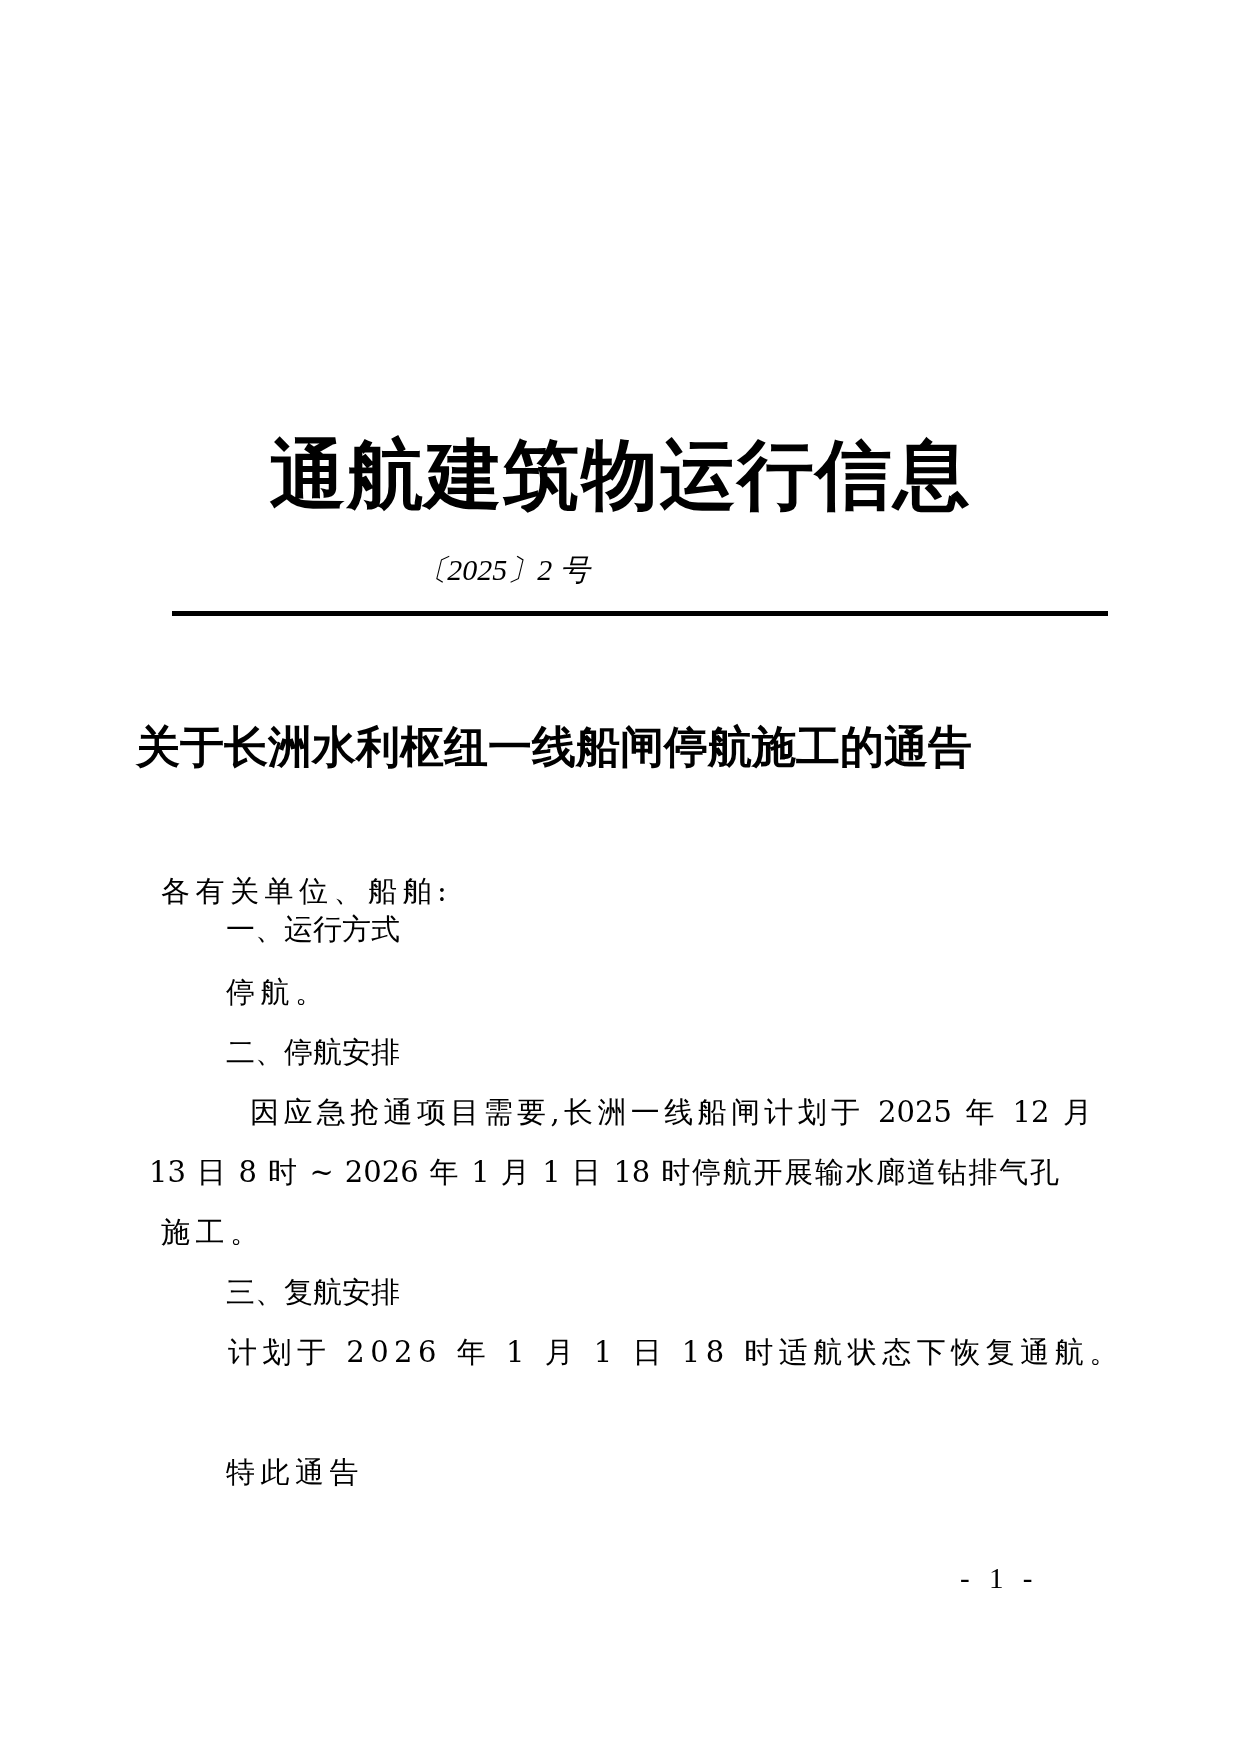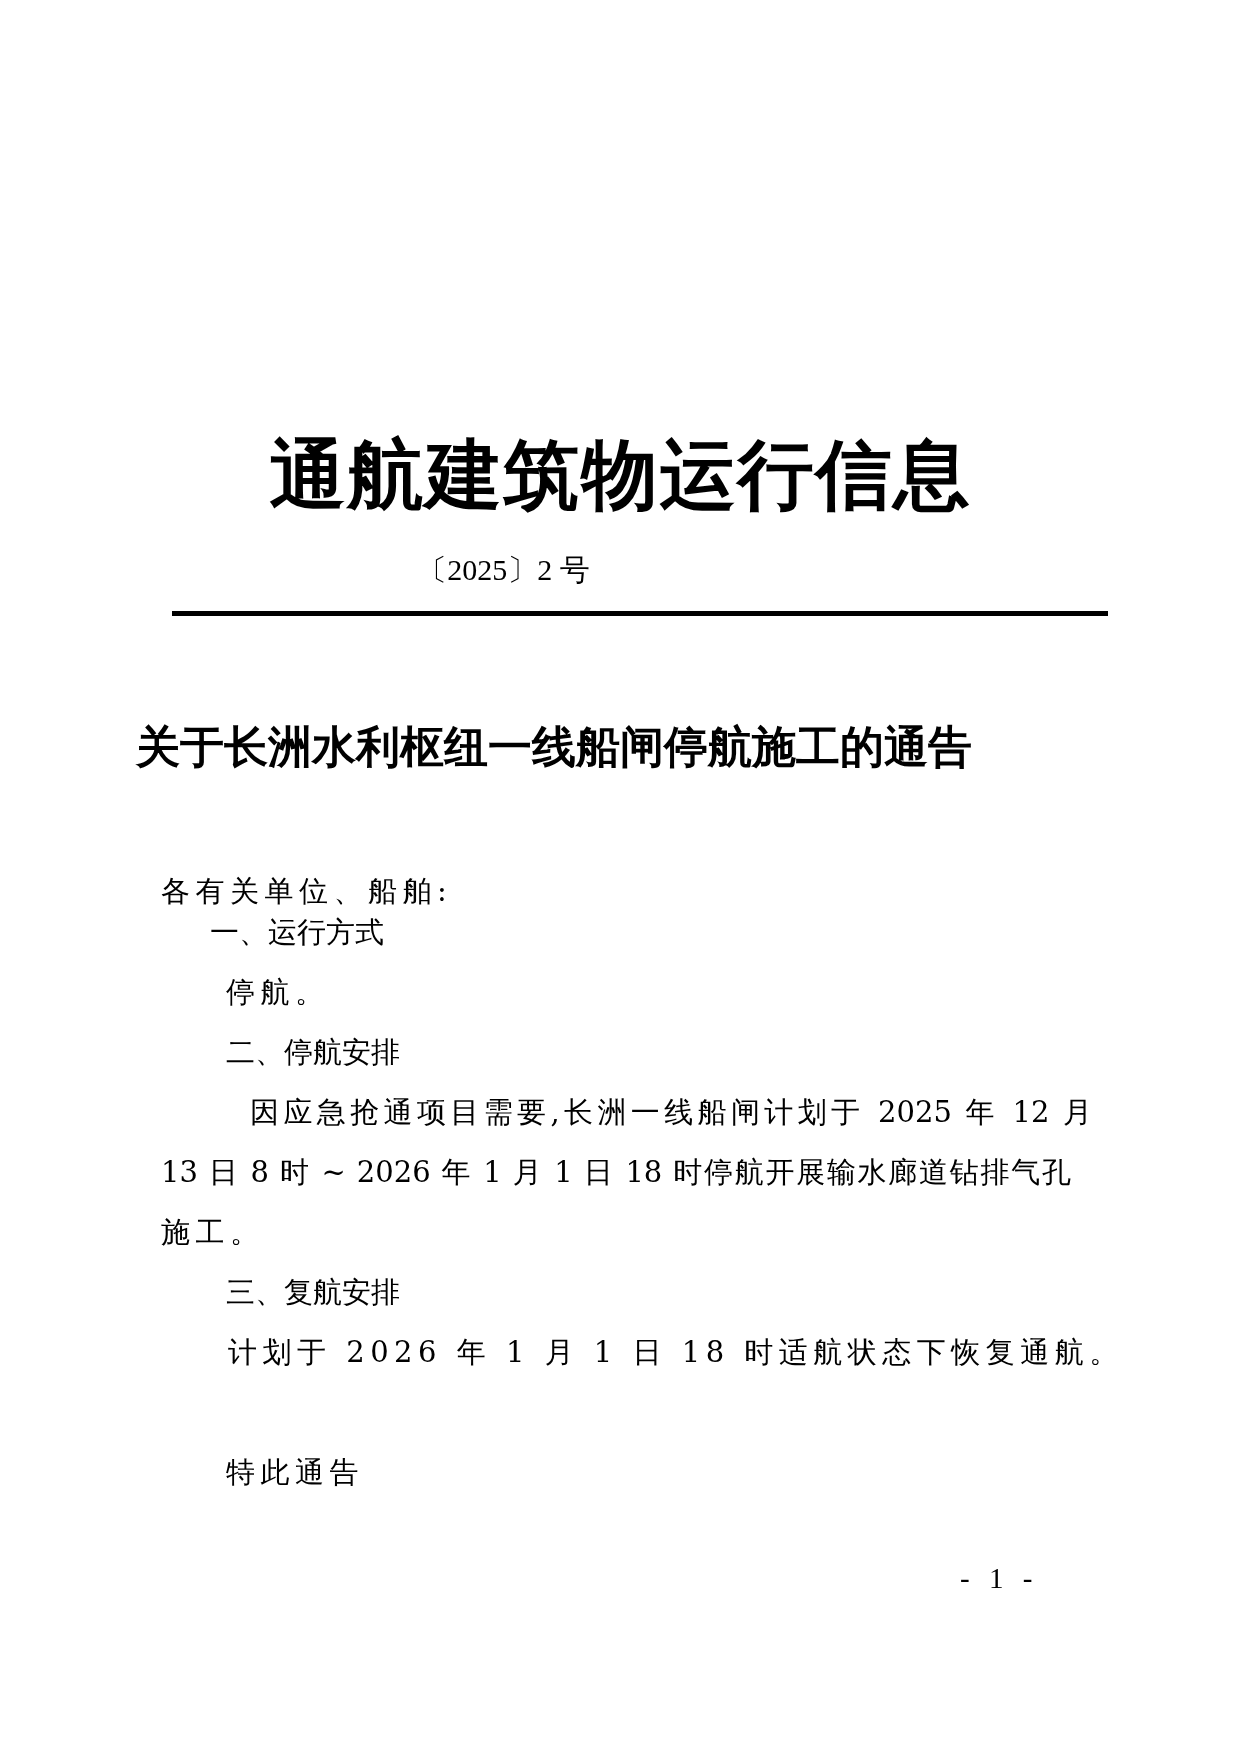--- a/index.html
+++ b/index.html
@@ -25,20 +25,21 @@
       font-size: 76px;
       line-height: 100px;
       letter-spacing: 2px;
     }
     .doc-number {
       left: 0; width: 1007px; top: 550px;
       text-align: center;
       font-family: "Liberation Serif", "DejaVu Serif", serif;
       font-size: 30px;
       line-height: 40px;
+      font-style: italic;
     }
     .header-rule {
       left: 172px; top: 611px;
       width: 936px; height: 5px;
       background: #000000;
     }
     .notice-title {
       left: 0; width: 1108px; top: 717px;
       text-align: center;
       font-family: "DejaVu Serif", "Liberation Serif", serif;
@@ -52,25 +53,25 @@
       line-height: 40px;
     }
     .heading-line {
       font-family: "DejaVu Sans", "Liberation Sans", sans-serif;
       font-size: 29px;
       line-height: 40px;
     }
     .spaced { letter-spacing: 5.5px; }
 
     .salutation { left: 161px; top: 852px; margin-top: 19px; }
-    .h1 { left: 210px; top: 912px; }
+    .h1 { left: 226px; top: 912px; font-family: Liberation Mono, monospace; }
     .p1 { left: 226px; top: 972px; }
     .h2 { left: 226px; top: 1032px; }
     .p2a { left: 228px; top: 1092px; width: 842px; text-align: justify; text-align-last: justify; margin-left: 22px; }
-    .p2b { left: 161px; top: 1152px; width: 910px; text-align: justify; text-align-last: justify; }
+    .p2b { left: 149px; top: 1152px; width: 910px; text-align: justify; text-align-last: justify; }
     .p2c { left: 161px; top: 1212px; }
     .h3 { left: 226px; top: 1272px; }
     .p3 { left: 228px; top: 1332px; }
     .closing { left: 226px; top: 1452px; }
 
     .page-number {
       left: 960px; top: 1558px;
       font-family: "Liberation Serif", "DejaVu Serif", serif;
       font-size: 29px;
       line-height: 40px;

